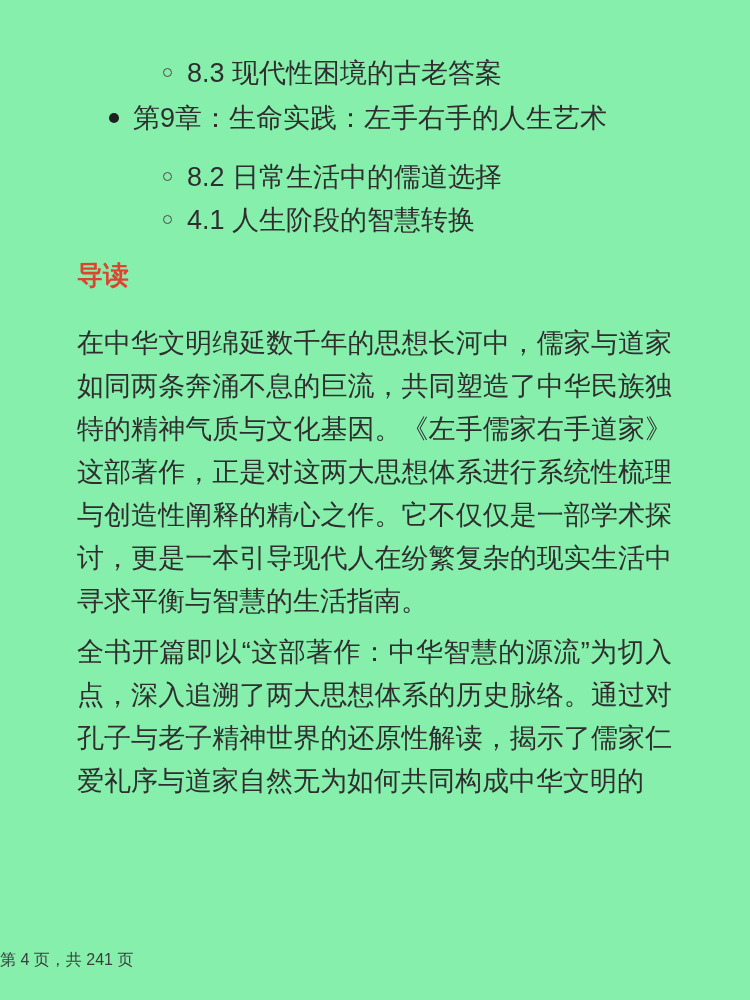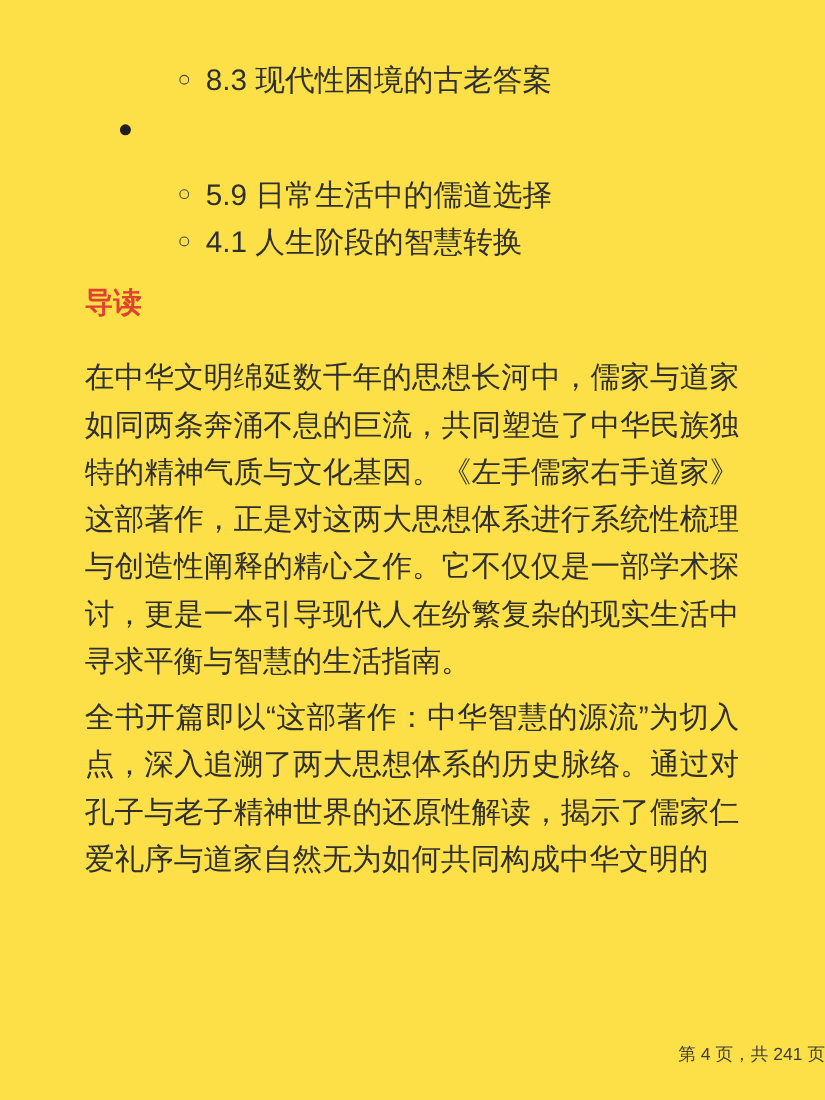--- a/index.html
+++ b/index.html
@@ -5,21 +5,21 @@
   html, body {
     margin: 0;
     padding: 0;
     background: #ffffff;
     font-family: "Liberation Sans", "DejaVu Sans", sans-serif;
   }
   .page {
     position: relative;
     width: 750px;
     height: 1000px;
-    background: #fde047;
+    background: #86efac;
     overflow: hidden;
     color: #2f2f2f;
   }
   
   .toc { padding-top: 58px; }
   .toc-row {
     display: flex;
     align-items: center;
     height: 29px;
     margin-bottom: 14px;
@@ -65,41 +65,42 @@
     overflow-wrap: break-word;
   }
   
   .footer {
     position: absolute;
     left: 0;
     right: 0;
     bottom: 30px;
     height: 20px;
     line-height: 20px;
-    text-align: right;
+    text-align: left;
     font-size: 16px;
     color: #3d3d3d;
   }
 </style>
 </head>
 <body>
 
 <div class="page">
 
   <div class="toc">
     <div class="toc-row level2">
       <span class="bullet circle"></span>
       <span class="toc-label">8.3 现代性困境的古老答案</span>
     </div>
     <div class="toc-row level1">
       <span class="bullet disc"></span>
+      <span class="toc-label">第9章：生命实践：左手右手的人生艺术</span>
     </div>
     <div class="toc-row level2">
       <span class="bullet circle"></span>
-      <span class="toc-label">5.9 日常生活中的儒道选择</span>
+      <span class="toc-label">8.2 日常生活中的儒道选择</span>
     </div>
     <div class="toc-row level2">
       <span class="bullet circle"></span>
       <span class="toc-label">4.1 人生阶段的智慧转换</span>
     </div>
   </div>
 
   <h2 class="section-heading">导读</h2>
 
   <div class="content">

